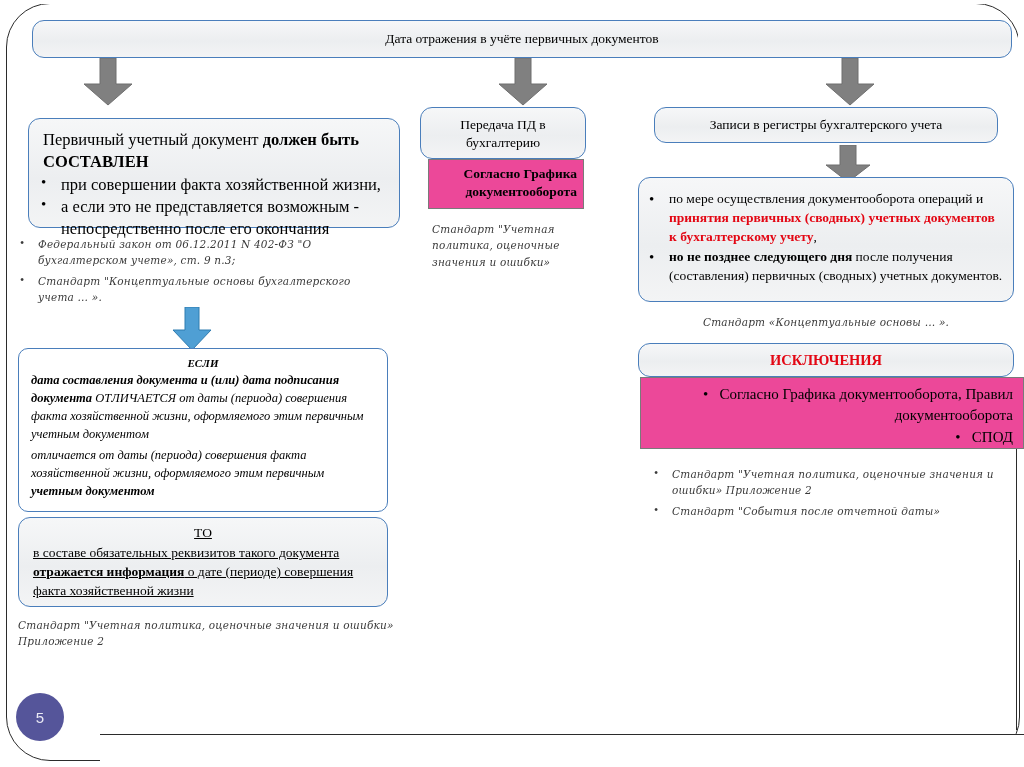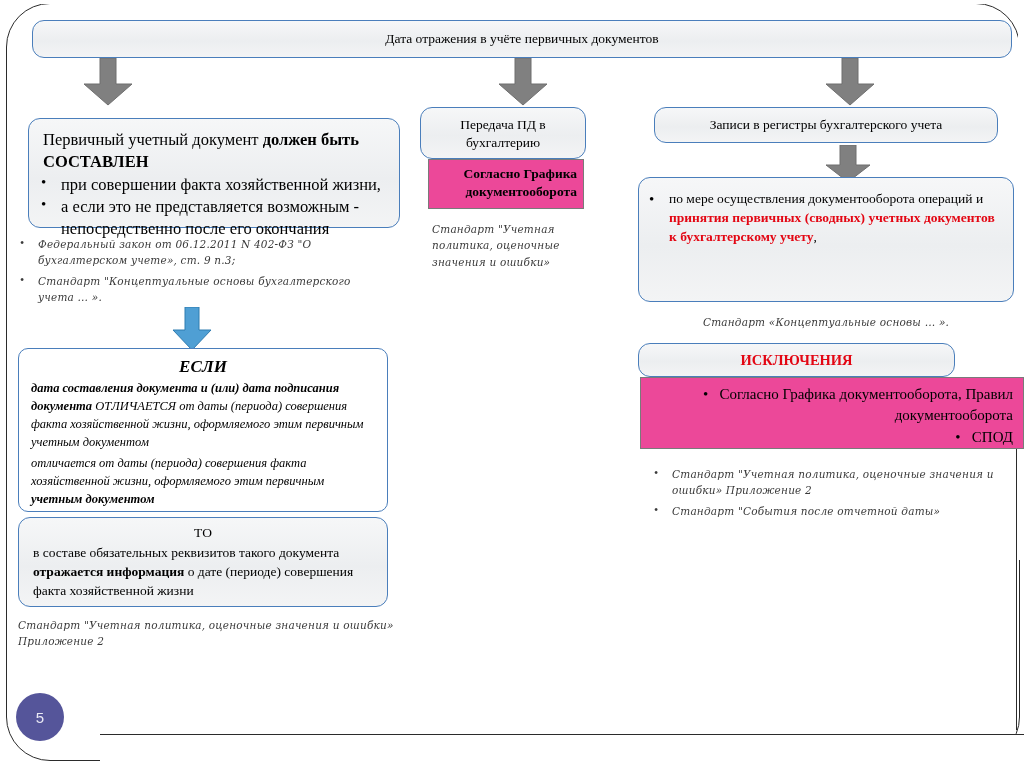--- a/index.html
+++ b/index.html
@@ -122,29 +122,29 @@
   <li>Стандарт "Концептуальные основы бухгалтерского учета … ».</li>
 </ul>
 
 <div class="arrow" style="left:168px;top:307px;">
   <svg width="48" height="44" viewBox="0 0 48 44">
     <polygon points="17,0 31,0 31,23 43,23 24,43 5,23 17,23" fill="#4f9fd4" stroke="#2f7cb0" stroke-width="1"></polygon>
   </svg>
 </div>
 
 <div class="plainbox" style="left:18px;top:348px;width:370px;height:164px;">
-  <div class="ctr" style="padding-top:8px;font-size:17px;font-style:italic;font-weight:bold;">ЕСЛИ</div>
+  <div class="ctr" style="padding-top:8px;font-size:11px;font-style:italic;font-weight:bold;">ЕСЛИ</div>
   <div style="padding:2px 10px 0 12px;font-size:12.5px;line-height:1.45;font-style:italic;">
     <span class="b">дата составления документа и (или) дата подписания документа </span><span>ОТЛИЧАЕТСЯ от даты (периода) совершения факта хозяйственной жизни, оформляемого этим первичным учетным документом</span>
     <span style="display:block;margin-top:2px;">отличается от даты (периода) совершения факта хозяйственной жизни, оформляемого этим первичным </span>
     <span class="b">учетным документом</span>
   </div>
 </div>
 
-<div class="rbox" style="left:18px;top:517px;width:370px;height:90px;">
+<div class="rbox" style="left:18px;top:517px;width:370px;height:90px;text-decoration:underline;">
   <div class="ctr t14" style="padding-top:7px;">ТО</div>
   <div class="t14" style="padding:1px 12px 0 14px;line-height:1.42;">
     <span>в составе обязательных реквизитов такого документа </span><span class="b">отражается информация</span><span> о дате (периоде) совершения факта хозяйственной жизни</span>
   </div>
 </div>
 
 <div class="note" style="left:18px;top:617px;width:380px;">
   <div>Стандарт "Учетная политика, оценочные значения и ошибки»</div>
   <div>Приложение 2</div>
 </div>
@@ -169,26 +169,27 @@
 
 <div class="arrow" style="left:820px;top:145px;">
   <svg width="56" height="38" viewBox="0 0 56 38">
     <polygon points="20,0 36,0 36,20 50,20 28,37 6,20 20,20" fill="#808080" stroke="#6f6f6f" stroke-width="1"></polygon>
   </svg>
 </div>
 
 <div class="rbox" style="left:638px;top:177px;width:376px;height:125px;">
   <ul class="bl t14" style="padding:12px 10px 0 4px;line-height:1.4;">
     <li><span>по мере осуществления документооборота операций и </span><span class="red b">принятия первичных (сводных) учетных документов к бухгалтерскому учету</span><span>,</span></li>
+    <li><span class="b">но не позднее следующего дня</span><span> после получения (составления) первичных (сводных) учетных документов.</span></li>
   </ul>
 </div>
 
 <div class="note ctr" style="left:638px;top:314px;width:376px;">Стандарт «Концептуальные основы … ».</div>
 
-<div class="rbox" style="left:638px;top:343px;width:317px;height:34px;">
+<div class="rbox" style="left:638px;top:343px;width:376px;height:34px;">
   <div class="ctr b red" style="padding-top:8px;font-size:14.5px;">ИСКЛЮЧЕНИЯ</div>
 </div>
 
 <div class="sqbox" style="left:640px;top:377px;width:384px;height:72px;">
   <div class="t15" style="padding:6px 10px 0 6px;line-height:1.42;">
     <div style="text-indent:24px;">
       <span>•&nbsp;&nbsp;&nbsp;</span><span>Согласно Графика документооборота, Правил документооборота</span>
     </div>
     <div style="text-indent:24px;">
       <span>•&nbsp;&nbsp;&nbsp;</span><span>СПОД</span>

